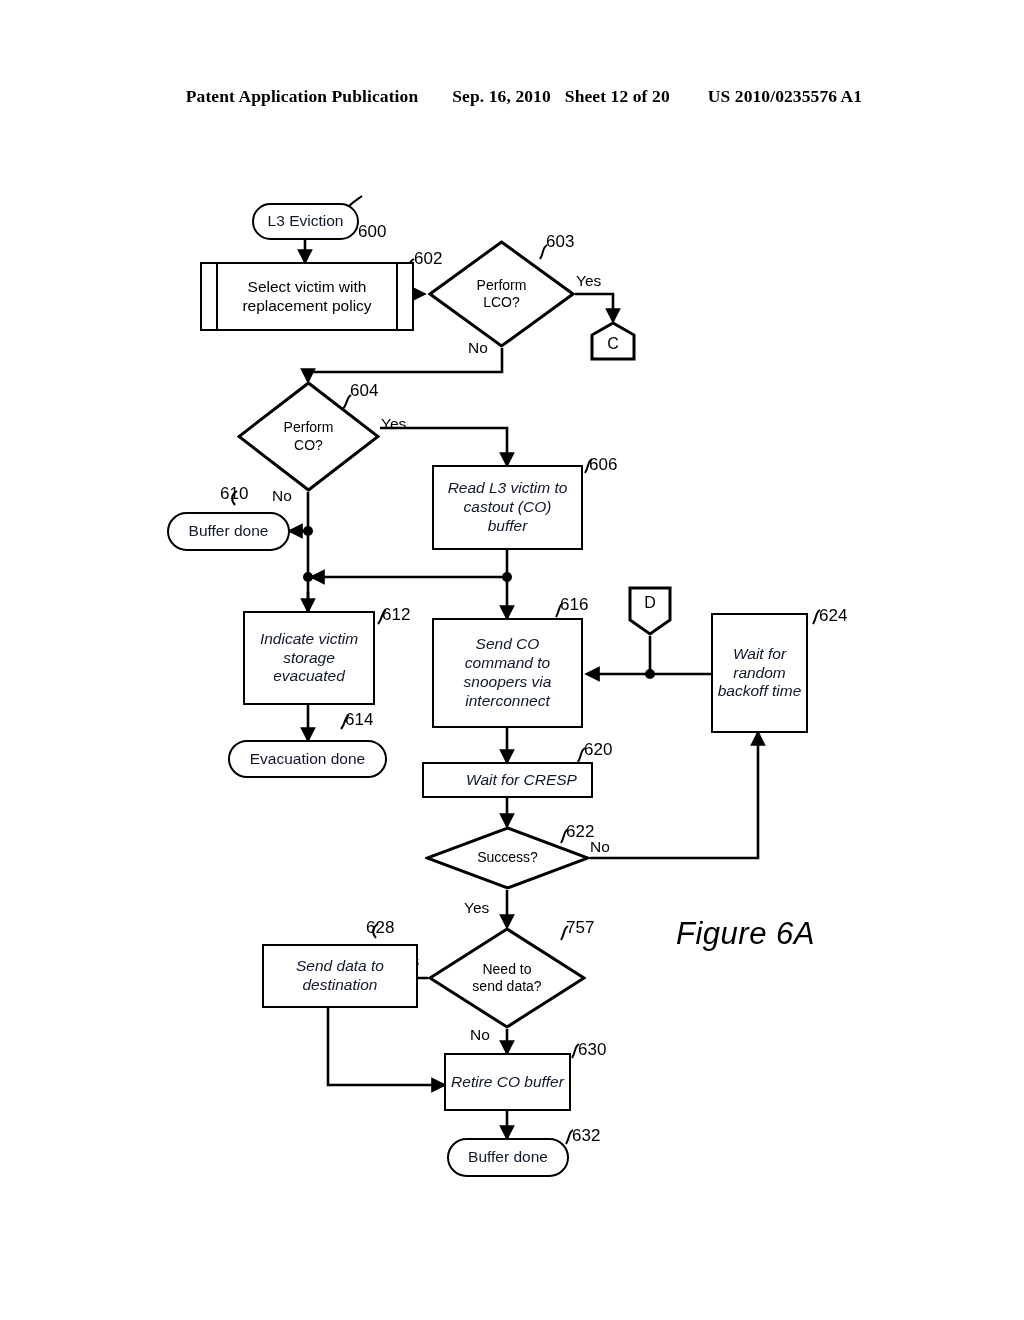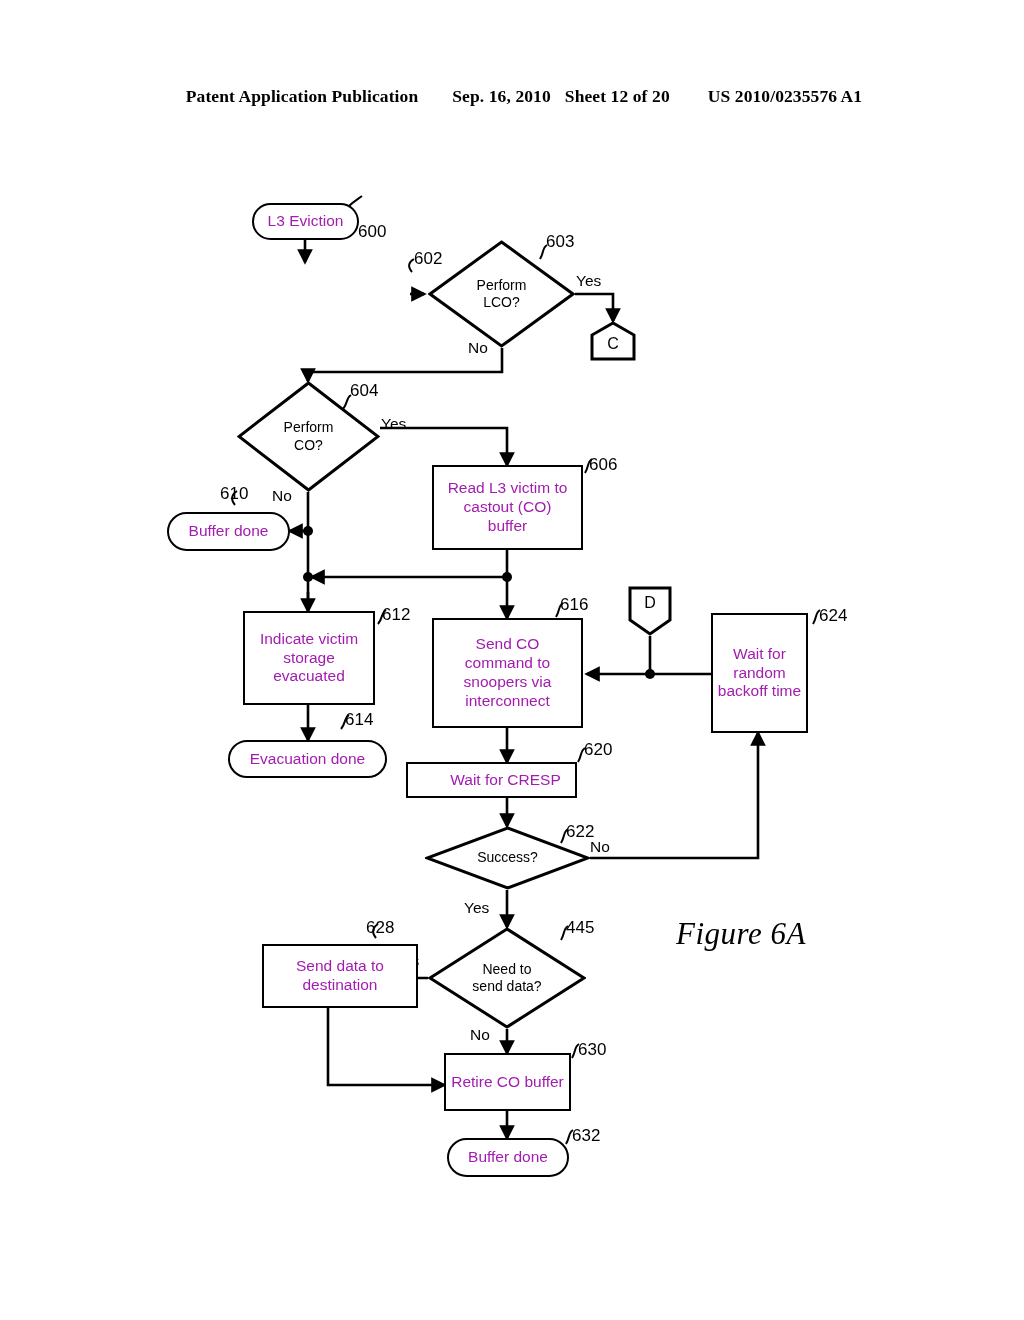--- a/index.html
+++ b/index.html
@@ -37,21 +37,21 @@
   #pub-header .seg { display: inline-block; }
   #pub-header .gap-lg { display: inline-block; width: 34px; }
   #pub-header .gap-md { display: inline-block; width: 14px; }
   #pub-header .gap-xl { display: inline-block; width: 38px; }
 
   
   #fig-caption {
     position: absolute;
     left: 676px;
     top: 916px;
-    font-family: Liberation Serif, serif;
+    font-family: Liberation Sans, sans-serif;
     font-style: italic;
     font-size: 31px;
     letter-spacing: 0.5px;
     white-space: nowrap;
   }
 
   
   #wires {
     position: absolute;
     left: 0; top: 0;
@@ -62,26 +62,27 @@
   
   .node {
     position: absolute;
     box-sizing: border-box;
     display: flex;
     align-items: center;
     justify-content: center;
     text-align: center;
     font-size: 15.5px;
     line-height: 1.22;
-    color: #a21caf;
+    color: #0f172a;
     background: #ffffff;
   }
 
   .proc {
     border: 2.2px solid #000;
+    font-style: italic;
   }
 
   
   .predef {
     border: 2.2px solid #000;
     position: absolute;
     background: #fff;
   }
   .predef .inner {
     position: absolute;
@@ -239,20 +240,23 @@
       <circle cx="507" cy="577" r="5"></circle>
       <circle cx="650" cy="674" r="5"></circle>
     </g>
   </svg>
 
   <div class="node terminal" style="left:252px; top:203px; width:107px; height:37px;">
     <span>L3 Eviction</span>
   </div>
   <div class="ref" style="left:358px; top:186px;margin-top:36px;">600</div>
 
+  <div class="predef" style="left:200px; top:262px; width:210px; height:65px;">
+    <div class="inner">Select victim with replacement policy</div>
+  </div>
   <div class="ref" style="left:414px; top:249px;">602</div>
 
   <div class="diamond-wrap" style="left:428px; top:240px; width:147px; height:108px;">
     <svg class="diamond-shape" viewBox="0 0 147 108" preserveAspectRatio="none">
       <polygon points="73.5,2 145,54 73.5,106 2,54" fill="#fff" stroke="#000" stroke-width="3"></polygon>
     </svg>
     <div class="diamond-label">Perform
 LCO?</div>
   </div>
   <div class="ref" style="left:546px; top:232px;">603</div>
@@ -307,21 +311,21 @@
       <polygon points="2,2 42,2 42,34 22,48 2,34" fill="#fff" stroke="#000" stroke-width="3"></polygon>
     </svg>
     <div class="clabel" style="top:8px;">D</div>
   </div>
 
   <div class="node proc" style="left:711px; top:613px; width:97px; height:120px; padding:0 4px;">
     <span>Wait for random backoff time</span>
   </div>
   <div class="ref" style="left:819px; top:606px;">624</div>
 
-  <div class="node proc" style="left:406px; top:762px; width:171px; height:36px;padding-left:28px;">
+  <div class="node proc" style="left:422px; top:762px; width:171px; height:36px;padding-left:28px;">
     <span>Wait for CRESP</span>
   </div>
   <div class="ref" style="left:584px; top:740px;">620</div>
 
   <div class="diamond-wrap" style="left:425px; top:826px; width:165px; height:64px;">
     <svg class="diamond-shape" viewBox="0 0 165 64" preserveAspectRatio="none">
       <polygon points="82.5,2 163,32 82.5,62 2,32" fill="#fff" stroke="#000" stroke-width="3"></polygon>
     </svg>
     <div class="diamond-label">Success?</div>
   </div>
@@ -329,21 +333,21 @@
   <div class="elabel" style="left:590px; top:838px;">No</div>
   <div class="elabel" style="left:464px; top:899px;">Yes</div>
 
   <div class="diamond-wrap" style="left:428px; top:927px; width:158px; height:102px;">
     <svg class="diamond-shape" viewBox="0 0 158 102" preserveAspectRatio="none">
       <polygon points="79,2 156,51 79,100 2,51" fill="#fff" stroke="#000" stroke-width="3"></polygon>
     </svg>
     <div class="diamond-label">Need to
 send data?</div>
   </div>
-  <div class="ref" style="left:566px; top:918px;">445</div>
+  <div class="ref" style="left:566px; top:918px;">757</div>
   <div class="elabel" style="left:394px; top:952px;">Yes</div>
   <div class="elabel" style="left:470px; top:1026px;">No</div>
 
   <div class="node proc" style="left:262px; top:944px; width:156px; height:64px; padding:16px 6px;">
     <span>Send data to destination</span>
   </div>
   <div class="ref" style="left:366px; top:918px;">628</div>
 
   <div class="node proc" style="left:444px; top:1053px; width:127px; height:58px;">
     <span>Retire CO buffer</span>

